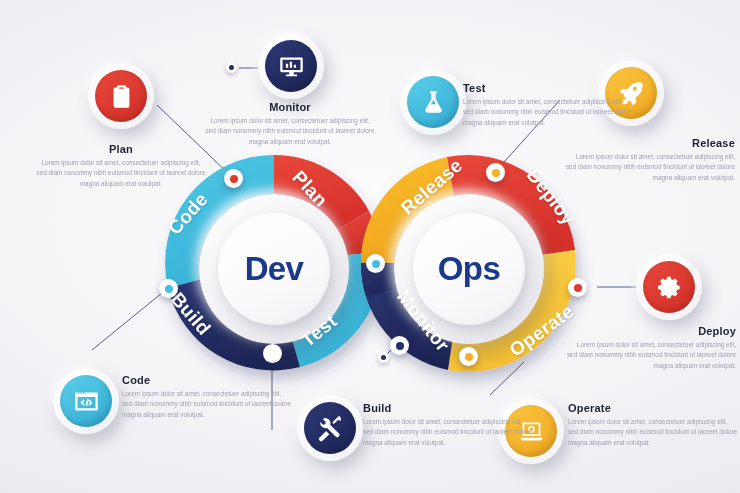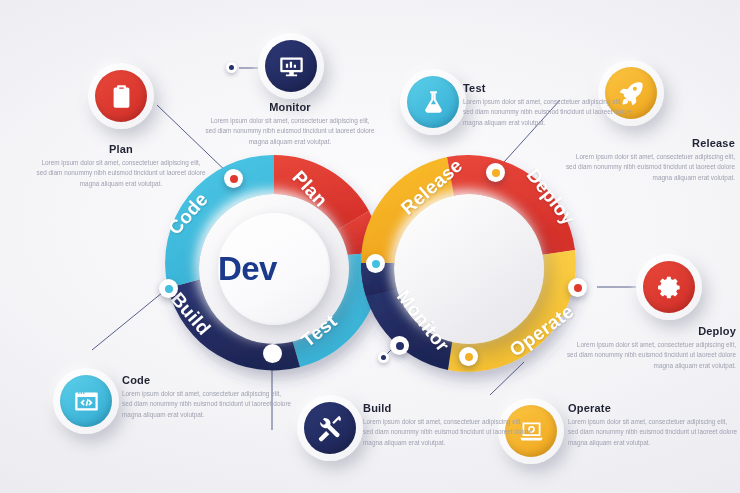--- a/index.html
+++ b/index.html
@@ -20,21 +20,21 @@
   .hub { position:absolute; border-radius:50%; }
   .hub-outer {
     width:150px; height:150px;
     background:linear-gradient(145deg,#ffffff 0%,#f1f1f4 55%,#e3e3e9 100%);
     box-shadow: 6px 10px 20px rgba(60,62,90,.26), -3px -4px 12px rgba(255,255,255,.9);
   }
   .hub-inner {
     width:112px; height:112px;
     background:linear-gradient(150deg,#ffffff 0%,#fafafc 60%,#f0f0f4 100%);
     box-shadow: 3px 5px 13px rgba(60,62,90,.20), inset -1px -1px 3px rgba(0,0,0,.04);
-    display:flex; align-items:center; 
+    display:flex; align-items:center; justify-content:center;
   }
   .hub-label {
     font-size:33px; font-weight:bold; letter-spacing:-.6px;
     color:#1b3a8c;
   }
   #hub-dev-outer { left:199px; top:194px; }
   #hub-dev-inner { left:218px; top:213px; }
   #hub-ops-outer { left:394px; top:194px; }
   #hub-ops-inner { left:413px; top:213px; }
 
@@ -159,20 +159,23 @@
       <path fill="url(#gNavy)" d="M361,263 L407,263 A62,62 0 0 0 411,286 L366,296 A108,108 0 0 1 361,263 Z"></path>
     </g>
   </svg>
 
   <div class="hub hub-outer" id="hub-dev-outer"></div>
   <div class="hub hub-inner" id="hub-dev-inner">
     <span class="hub-label">Dev</span>
   </div>
 
   <div class="hub hub-outer" id="hub-ops-outer"></div>
+  <div class="hub hub-inner" id="hub-ops-inner">
+    <span class="hub-label">Ops</span>
+  </div>
 
   <div class="arc-word" style="left:289px; top:178px; transform:rotate(47deg);">Plan</div>
   <div class="arc-word" style="left:164px; top:203px; transform:rotate(-48deg);">Code</div>
   <div class="arc-word" style="left:166px; top:303px; transform:rotate(49deg);">Build</div>
   <div class="arc-word" style="left:300px; top:320px; transform:rotate(-39deg);">Test</div>
 
   <div class="arc-word" style="left:395px; top:176px; transform:rotate(-41deg);">Release</div>
   <div class="arc-word" style="left:518px; top:186px; transform:rotate(52deg);">Deploy</div>
   <div class="arc-word" style="left:505px; top:320px; transform:rotate(-36deg);">Operate</div>
   <div class="arc-word" style="left:387px; top:310px; transform:rotate(52deg);">Monitor</div>

